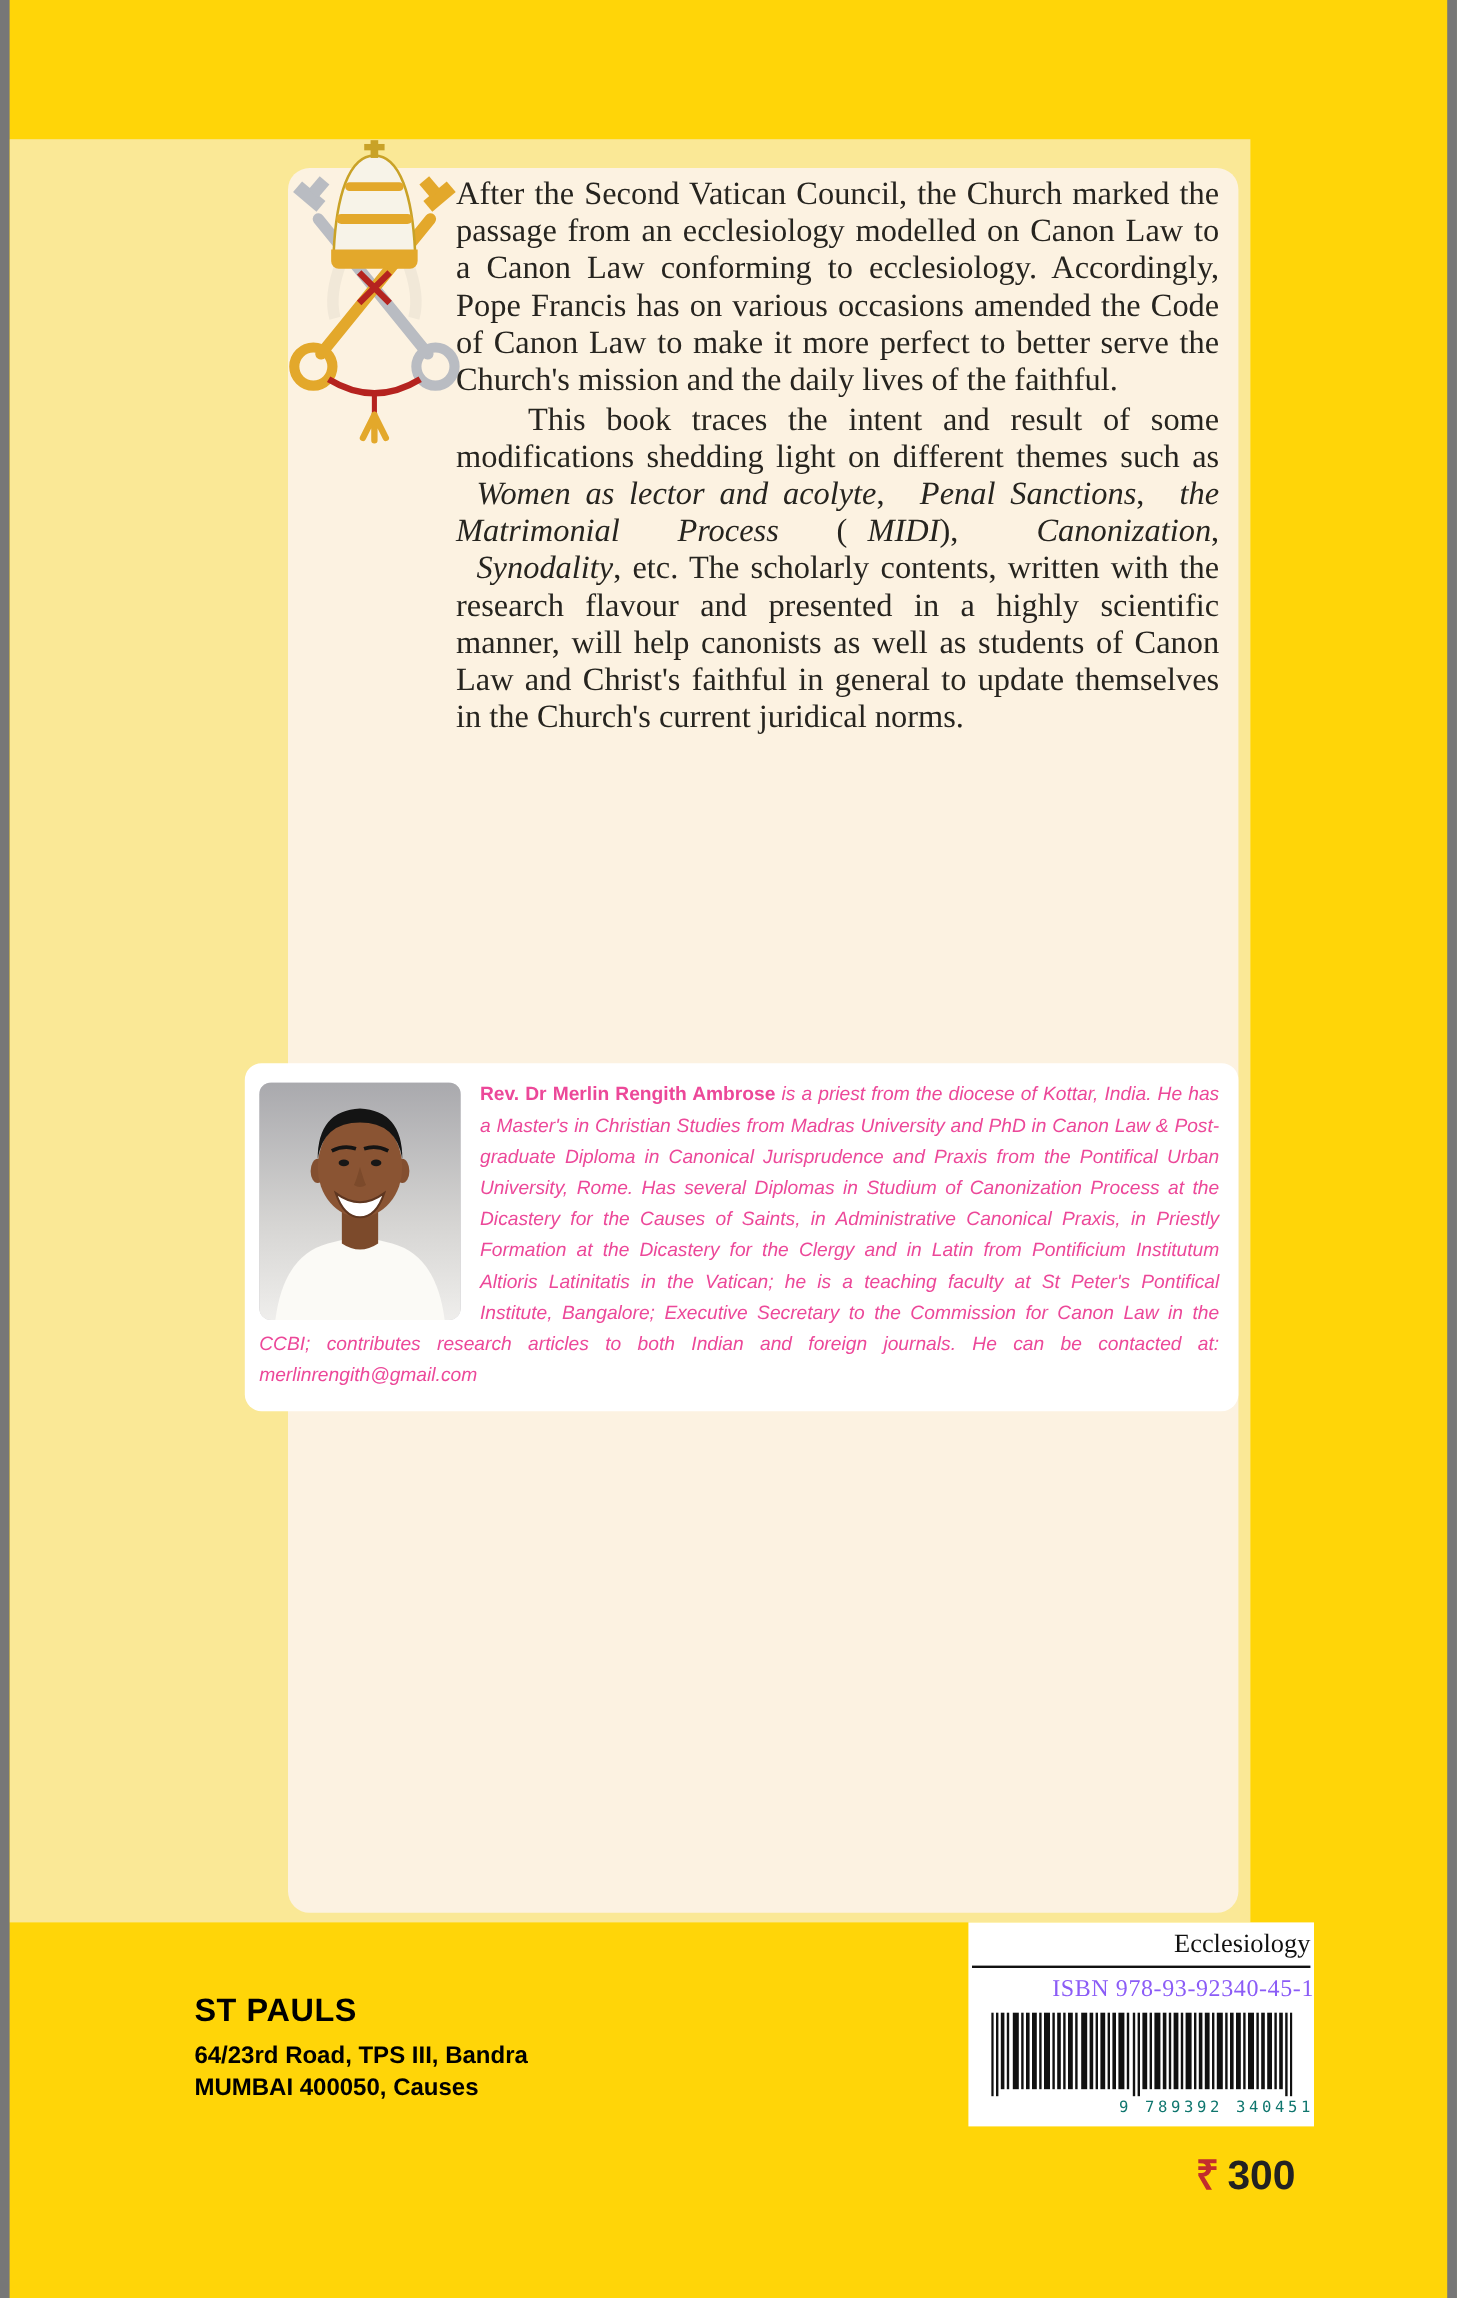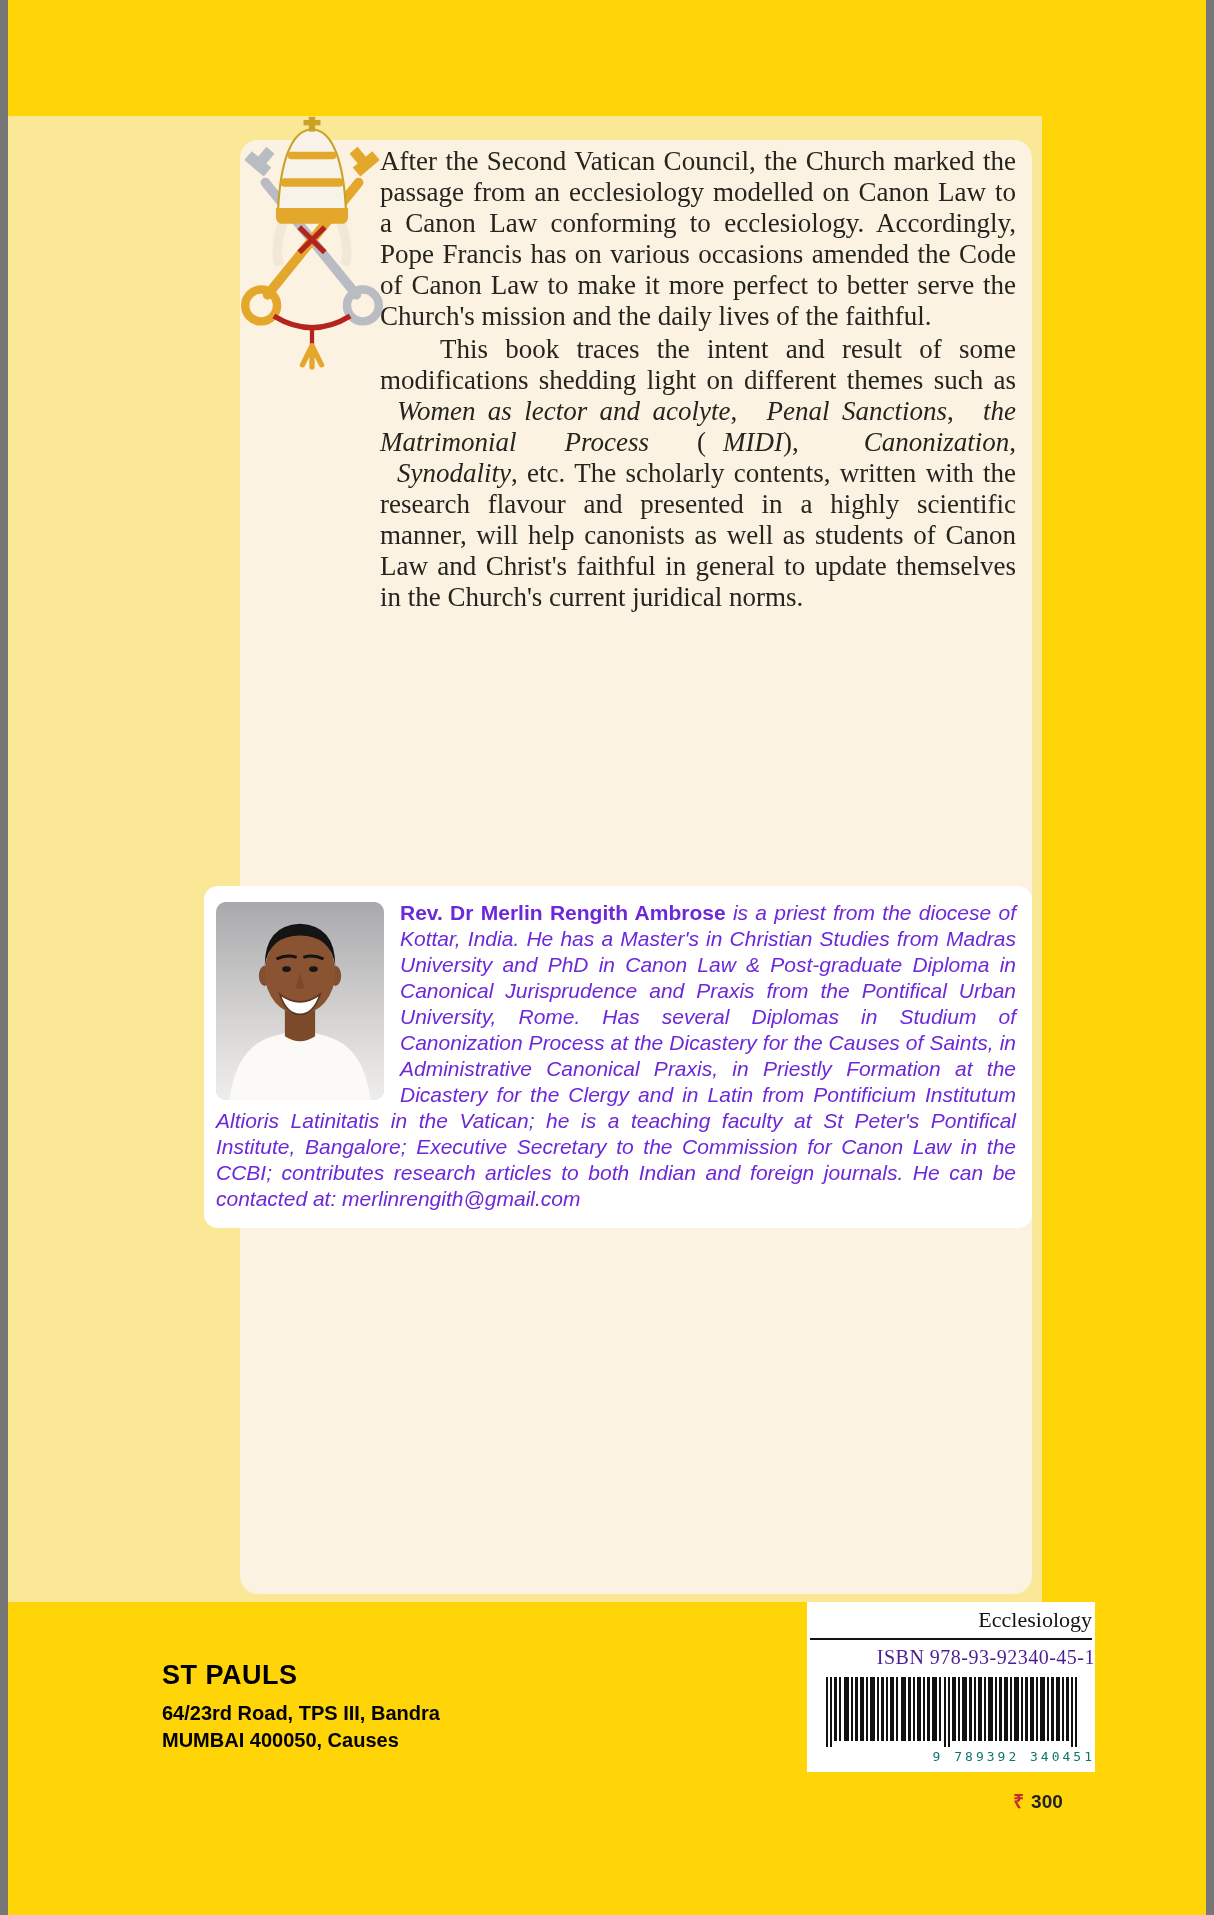--- a/index.html
+++ b/index.html
@@ -56,24 +56,24 @@
     width: 168px; height: 198px;
     border-radius: 10px;
     overflow: hidden;
     margin: 2px 16px 6px 0;
     background: #cfcfd3;
   }
   .bio-text {
     margin: 0;
     font-family: "Liberation Sans", sans-serif;
     font-style: italic;
-    font-size: 21px;
+    font-size: 16px;
     line-height: 26px;
     text-align: justify;
-    color: #6d28d9;
+    color: #ec4899;
   }
   .bio-name {
     font-weight: 700;
     font-style: normal;
   }
   .publisher {
     position: absolute;
     left: 154px; top: 1660px;
     font-family: "Liberation Sans", sans-serif;
     font-weight: 700;
@@ -93,39 +93,39 @@
     font-size: 22px;
     color: #111;
     padding-bottom: 5px;
     border-bottom: 2px solid #111;
     margin: 0 3px;
   }
   .isbn {
     font-size: 20px;
     margin-top: 6px;
     letter-spacing: 0.5px;
-    color: #4c1d95;
+    color: #8b5cf6;
   }
   .bars { display: block; margin: 8px auto 0 auto; }
   .digits {
     font-family: "DejaVu Sans Mono", monospace;
     font-size: 13px;
     letter-spacing: 3px;
     color: #0f766e;
     margin-top: 2px;
     white-space: nowrap;
   }
   .price {
     position: absolute;
     left: 950px; top: 1788px;
     width: 160px;
     text-align: center;
     font-family: "Liberation Sans", sans-serif;
     font-weight: 700;
-    font-size: 19px;
+    font-size: 34px;
     color: #222;
   }
   .rupee { color: #C22D2D; margin-right: 7px; }
 </style>
 </head>
 <body>
 
 <div class="page">
 
   <div class="left-strip"></div>

